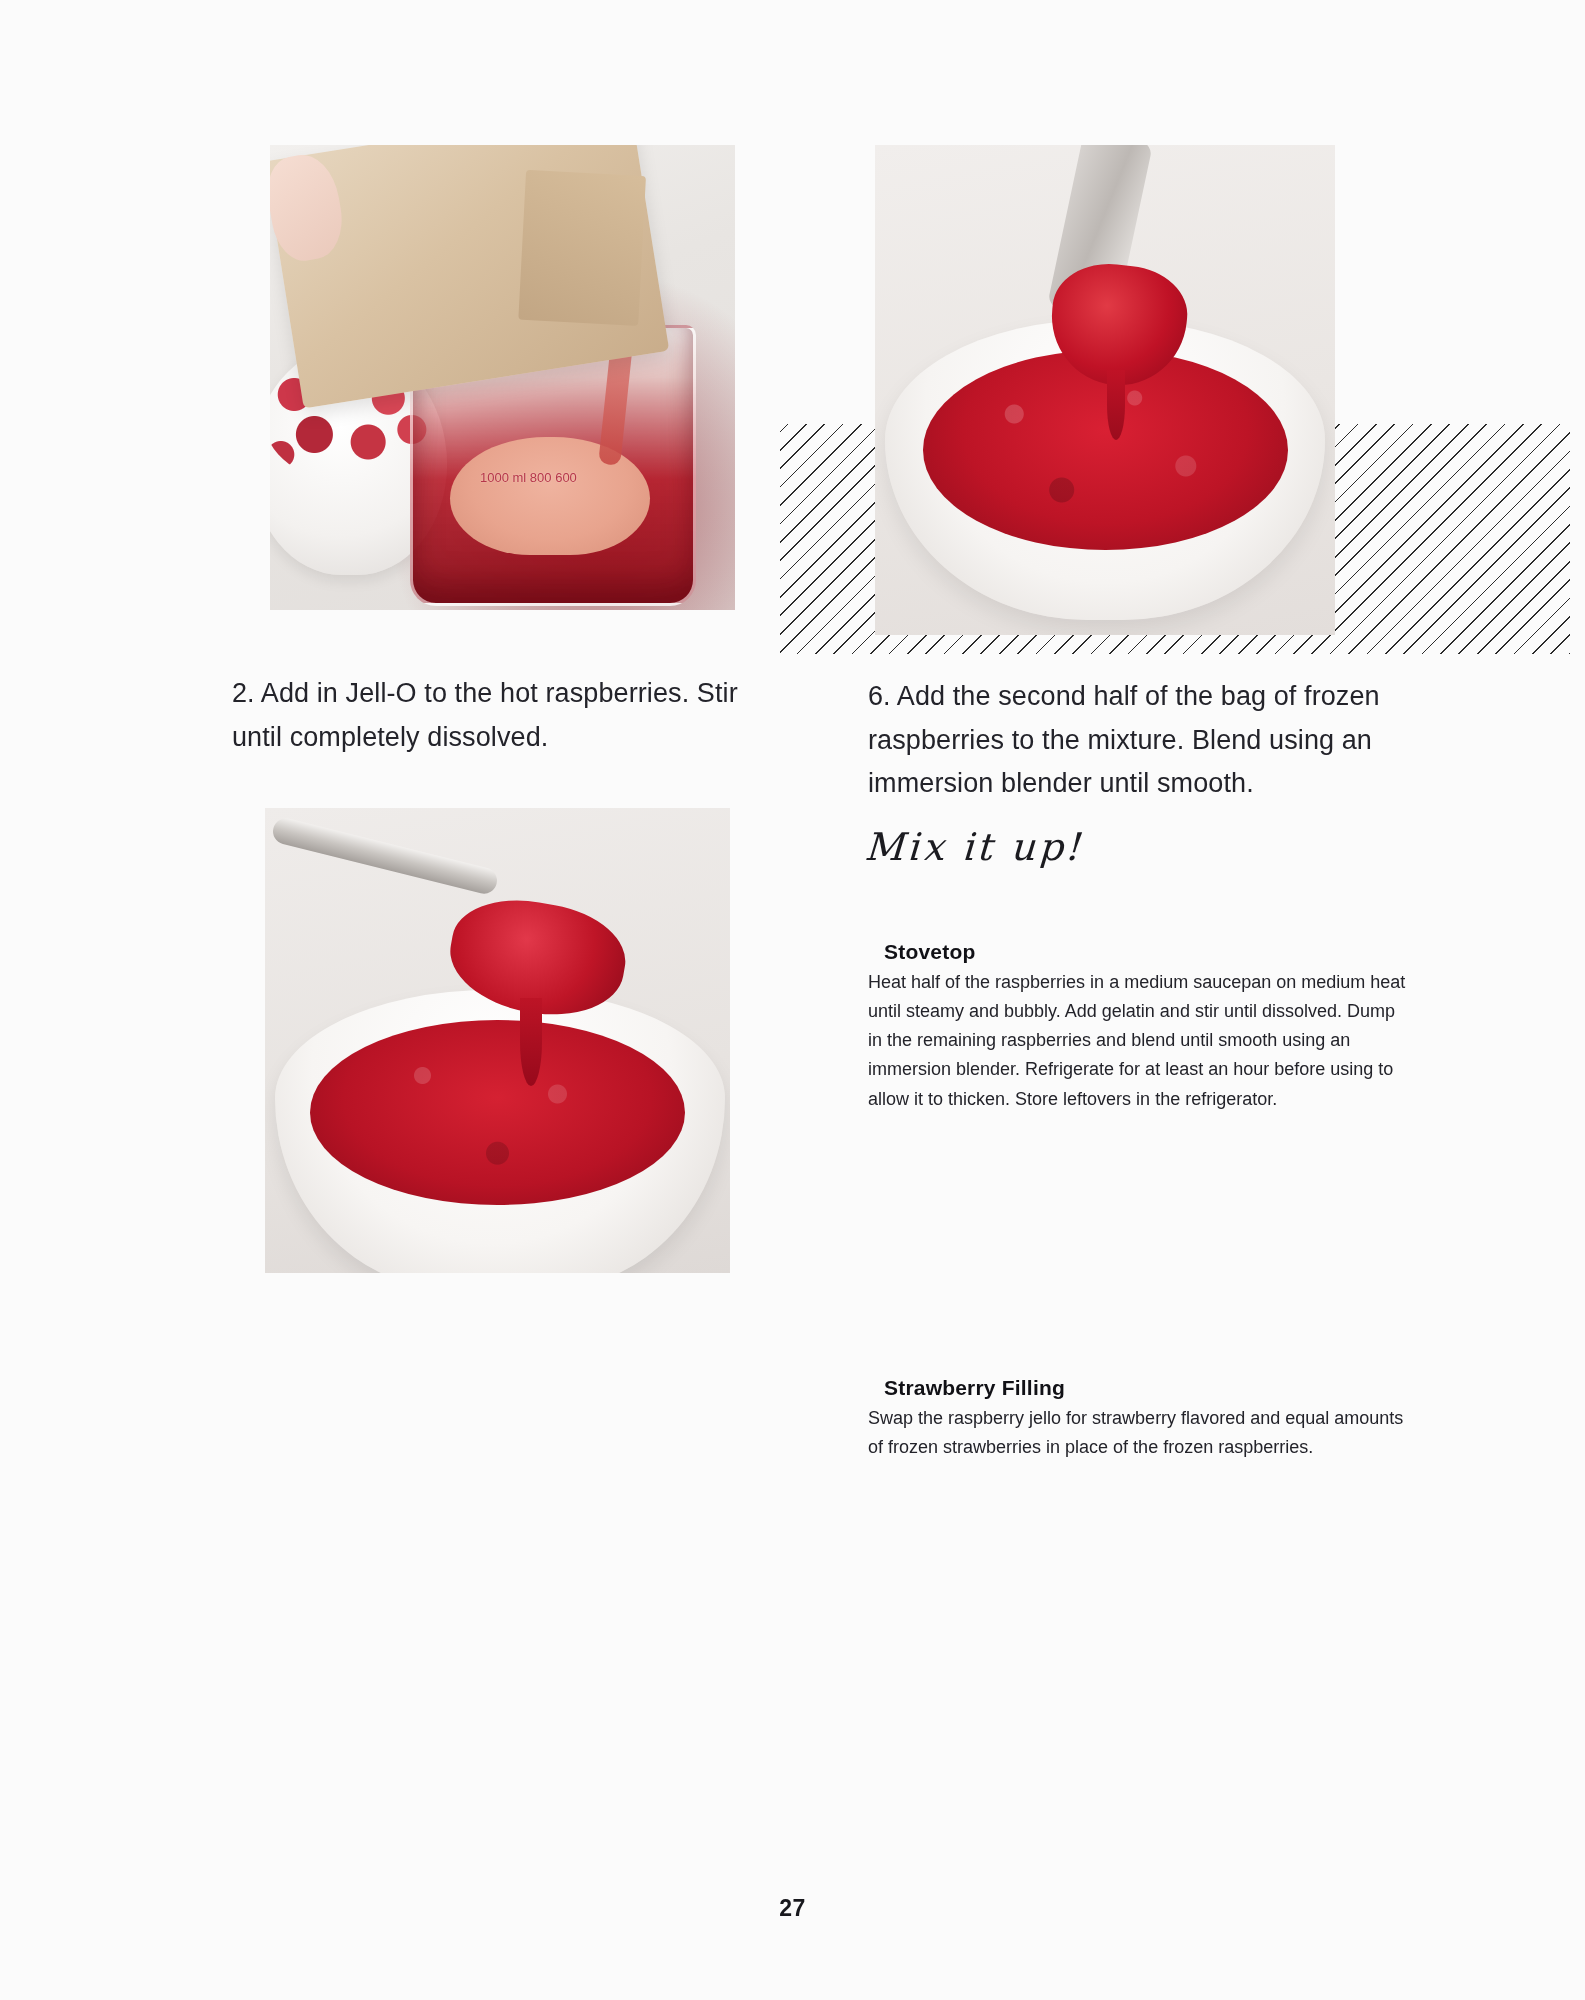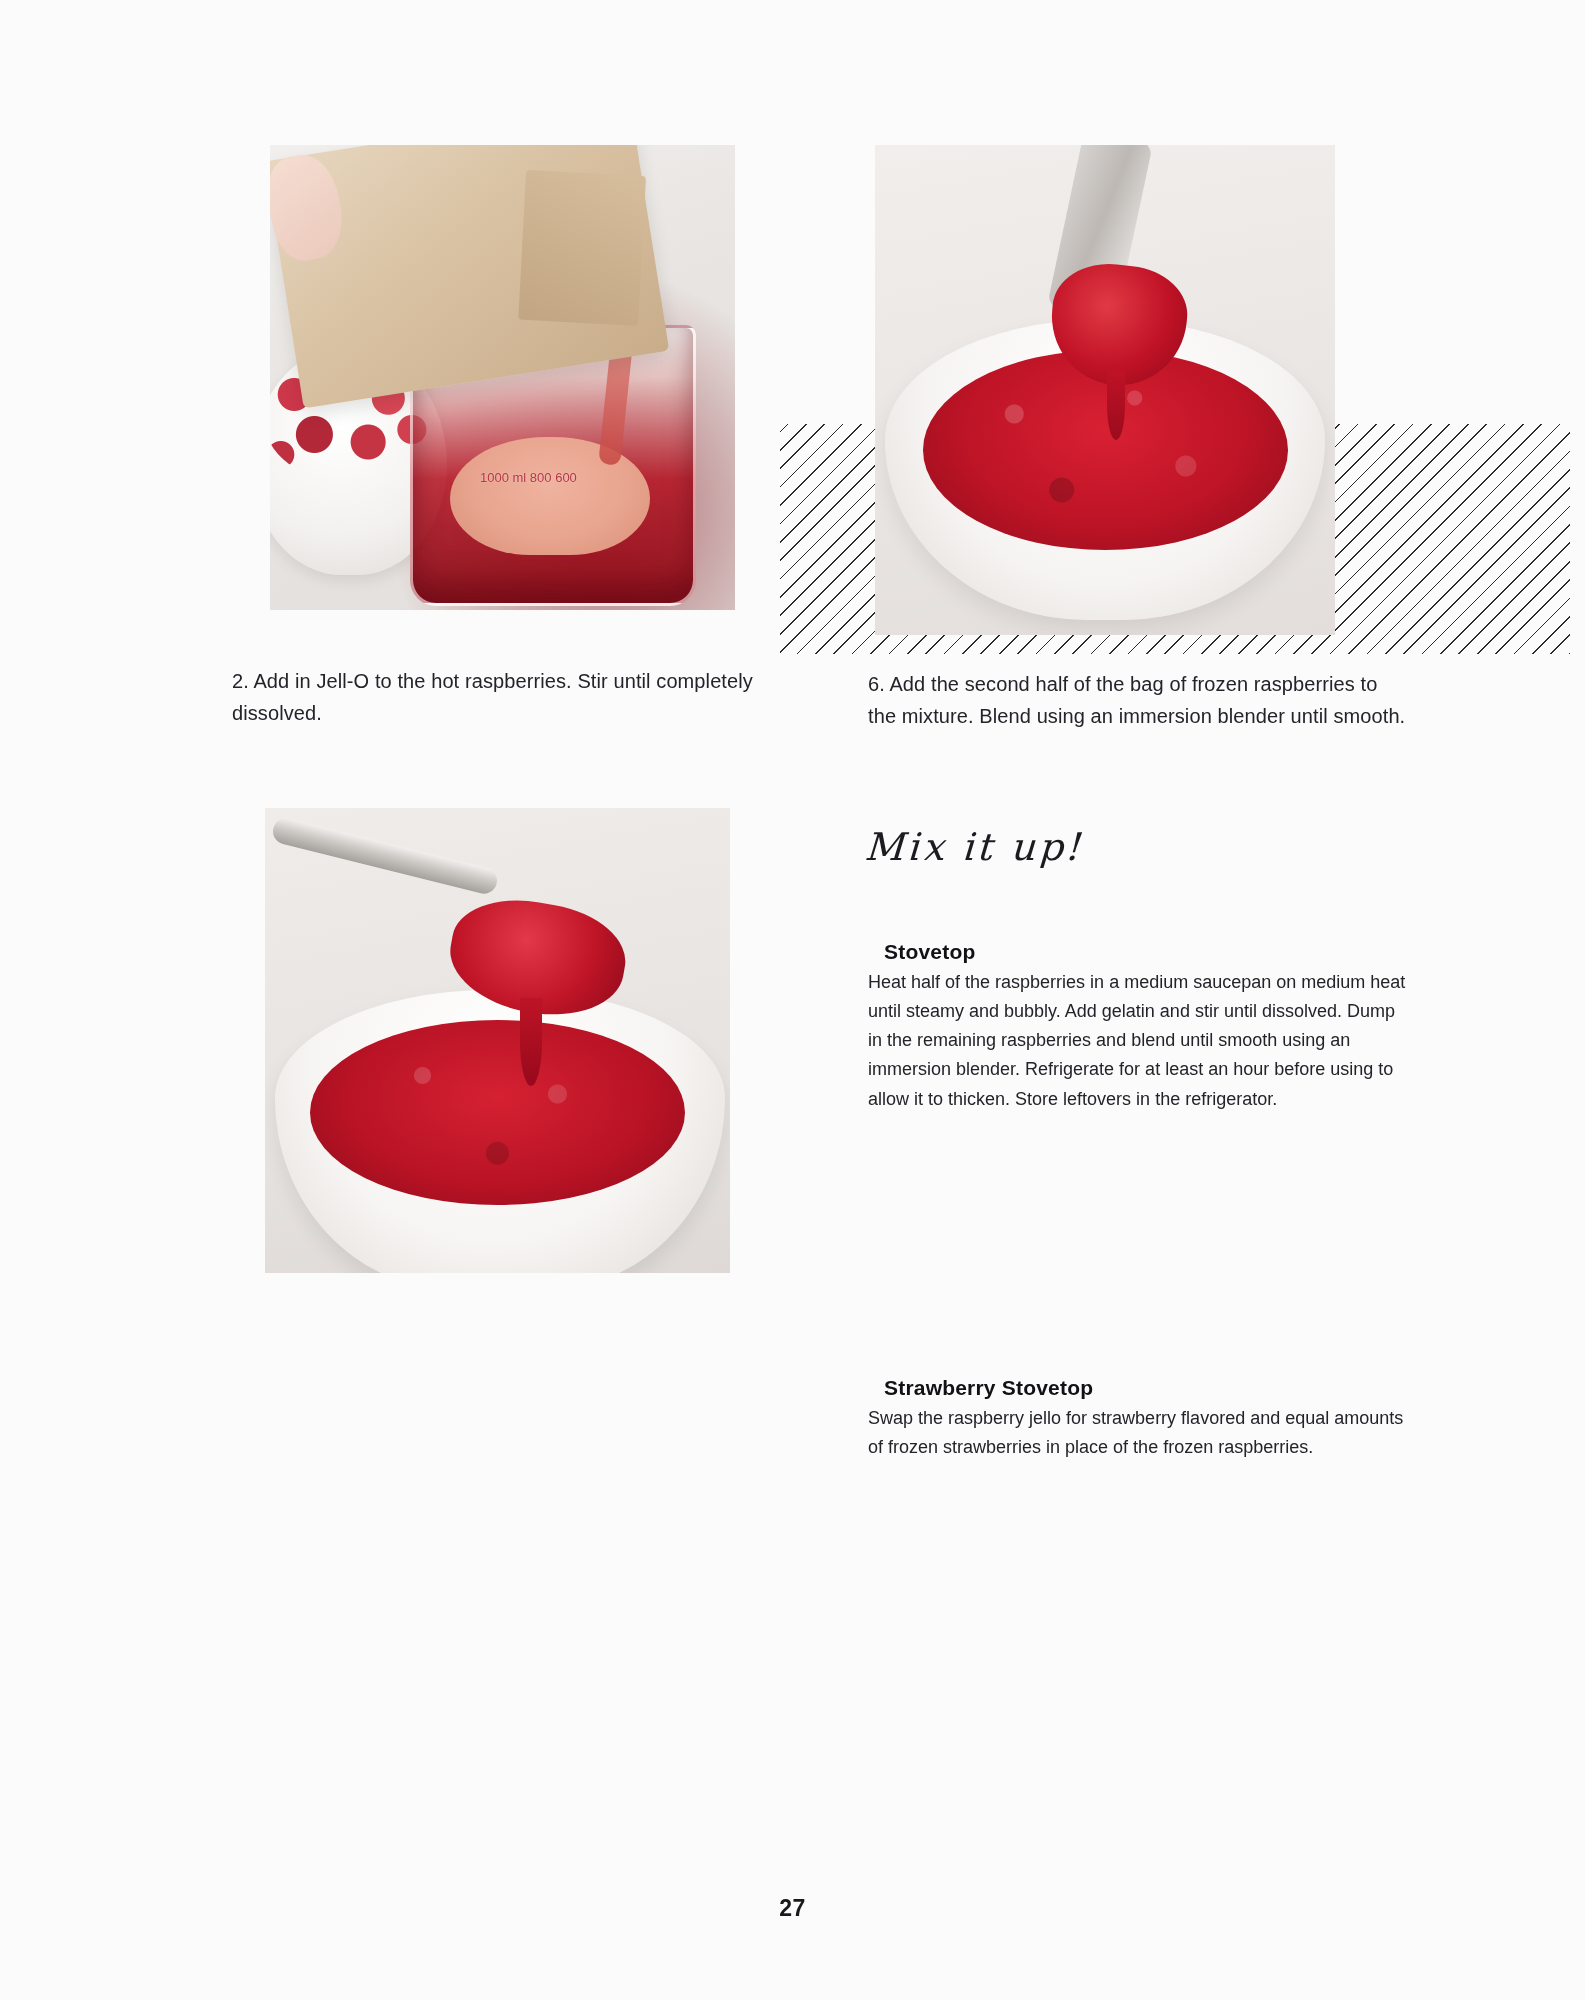--- a/index.html
+++ b/index.html
@@ -193,21 +193,21 @@
   }
   #photo-step4 .drip {
     position: absolute; left: 255px; top: 190px; width: 22px; height: 88px;
     background: linear-gradient(180deg, #bd1426, #97091b);
     border-radius: 0 0 50% 50%;
   }
 
   
   .caption {
     position: absolute;
-    font-size: 20px;
+    font-size: 27px;
     line-height: 1.62;
     color: #23232a;
     letter-spacing: 0.1px;
   }
   #caption-step2 { left: 232px; top: 645px; width: 530px; }
   #caption-step3 { left: 868px; top: 648px; width: 540px; }
   #caption-step4 { left: 232px; top: 1322px; width: 560px; }
 
   #mix-heading {
     position: absolute;
@@ -300,19 +300,19 @@
   <p class="caption" id="caption-step3">6. Add the second half of the bag of frozen raspberries to the mixture. Blend using an immersion blender until smooth.</p>
 
   <div id="mix-heading">Mix it up!</div>
 
   <div class="sub-block" id="block-stovetop">
     <h3 class="sub-title">Stovetop</h3>
     <p class="sub-body">Heat half of the raspberries in a medium saucepan on medium heat until steamy and bubbly. Add gelatin and stir until dissolved. Dump in the remaining raspberries and blend until smooth using an immersion blender. Refrigerate for at least an hour before using to allow it to thicken. Store leftovers in the refrigerator.</p>
   </div>
 
   <div class="sub-block" id="block-strawberry">
-    <h3 class="sub-title">Strawberry Stovetop</h3>
+    <h3 class="sub-title">Strawberry Filling</h3>
     <p class="sub-body">Swap the raspberry jello for strawberry flavored and equal amounts of frozen strawberries in place of the frozen raspberries.</p>
   </div>
 
   <div id="page-number">27</div>
 
 </div>
 
 </body></html>

